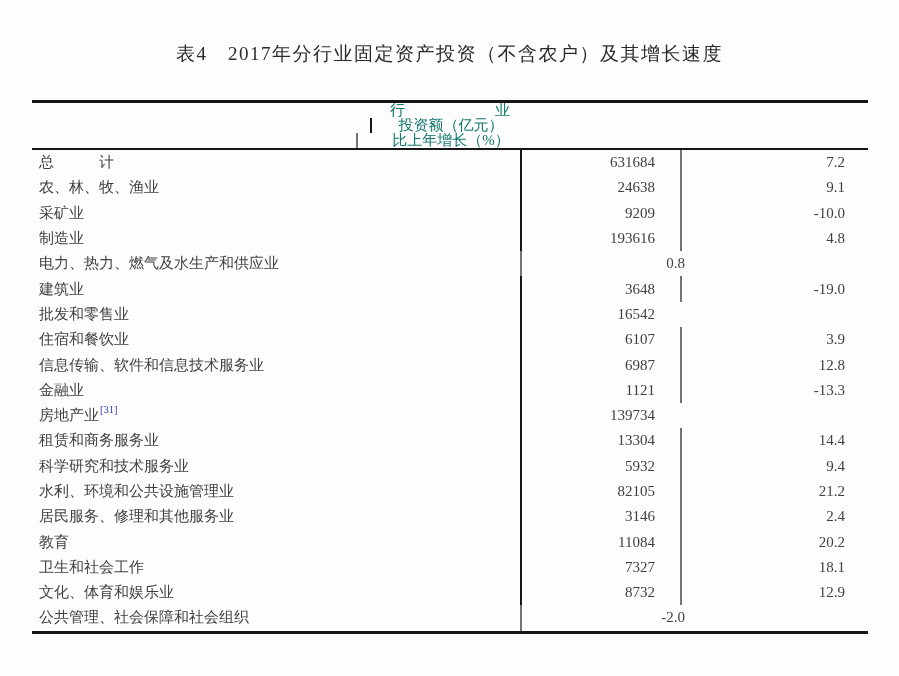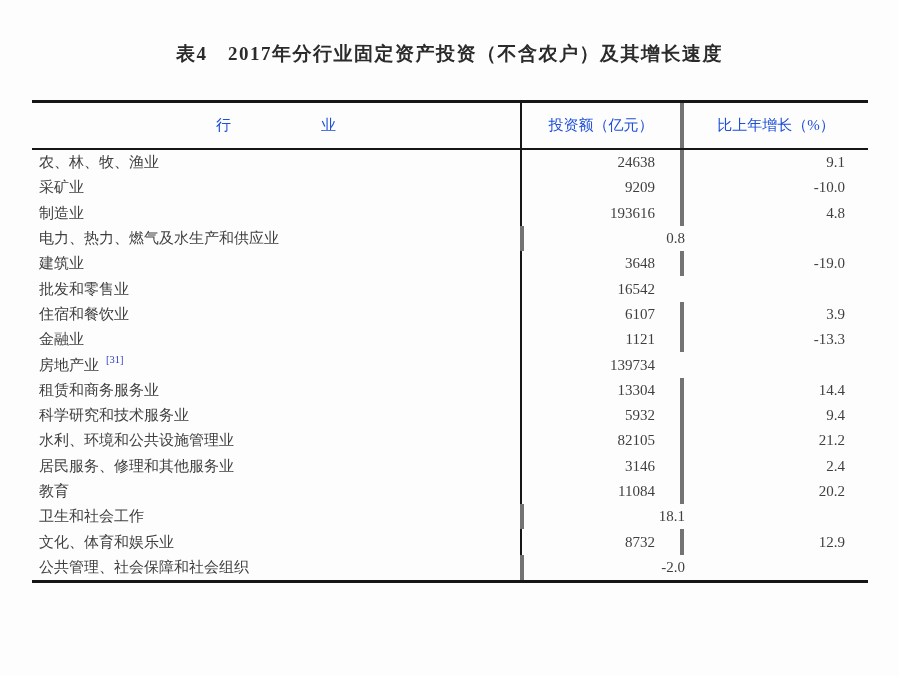--- a/index.html
+++ b/index.html
@@ -12,21 +12,21 @@
     color: #3f3f3f;
     overflow: hidden;
   }
   .doc-title {
     position: absolute;
     top: 41px;
     left: 0;
     width: 100%;
     text-align: center;
     font-size: 19px;
-    font-weight: bold;
+    font-weight: normal;
     letter-spacing: 1.5px;
     color: #2b2b2b;
     white-space: nowrap;
   }
   .stat-table {
     position: absolute;
     left: 32px;
     top: 100px;
     width: 836px;
     box-sizing: border-box;
@@ -35,61 +35,69 @@
   }
   .trow {
     display: flex;
     align-items: center;
     height: 25.3px;
     font-size: 15px;
   }
   .thead {
     height: 45px;
     border-bottom: 2px solid #161616;
-    color: #1d4ed8;
+    color: #0f766e;
+    flex-direction: column;
   }
   .cell {
     box-sizing: border-box;
     height: 100%;
     display: flex;
     align-items: center;
     white-space: nowrap;
     overflow: hidden;
   }
   .c-industry { width: 488px; padding-left: 7px; }
   .c-invest   { width: 160px; border-left: 2px solid #161616; justify-content: flex-end; padding-right: 25px; text-align: center; }
-  .c-growth   { width: 188px; border-left: 4px solid #737373; justify-content: flex-end; padding-right: 23px; }
+  .c-growth   { width: 188px; border-left: 2px solid #737373; justify-content: flex-end; padding-right: 23px; }
   .thead .c-industry { justify-content: center; padding-left: 0; }
   .thead .c-invest,
   .thead .c-growth   { justify-content: center; padding-right: 0; }
   .sup-ref {
     font-size: 10.5px;
     color: #3340bf;
     position: relative;
     top: -6px;
-    margin-left: 7px;
+    margin-left: 1px;
     cursor: pointer;
   }
 </style>
 </head>
 <body>
 
 <div class="page">
 
   <div class="doc-title">表4　2017年分行业固定资产投资（不含农户）及其增长速度</div>
 
   <div class="stat-table">
 
     <div class="trow thead">
       <div class="cell c-industry">行　　　　　　业</div>
       <div class="cell c-invest">投资额（亿元）</div>
       <div class="cell c-growth">比上年增长（%）</div>
     </div>
 
     <div id="table-body">
+  <div class="trow">
+    <div class="cell c-industry">
+      <span>总　　　计</span>
+    </div>
+    <div class="cell c-invest">631684</div>
+    <div class="cell c-growth">7.2</div>
+  </div>
 
   <div class="trow">
     <div class="cell c-industry">
       <span>农、林、牧、渔业</span>
     </div>
     <div class="cell c-invest">24638</div>
     <div class="cell c-growth">9.1</div>
   </div>
 
   <div class="trow">
@@ -132,20 +140,27 @@
 
 
   <div class="trow">
     <div class="cell c-industry">
       <span>住宿和餐饮业</span>
     </div>
     <div class="cell c-invest">6107</div>
     <div class="cell c-growth">3.9</div>
   </div>
 
+  <div class="trow">
+    <div class="cell c-industry">
+      <span>信息传输、软件和信息技术服务业</span>
+    </div>
+    <div class="cell c-invest">6987</div>
+    <div class="cell c-growth">12.8</div>
+  </div>
 
   <div class="trow">
     <div class="cell c-industry">
       <span>金融业</span>
     </div>
     <div class="cell c-invest">1121</div>
     <div class="cell c-growth">-13.3</div>
   </div>
 
   <div class="trow">
@@ -193,20 +208,21 @@
       <span>教育</span>
     </div>
     <div class="cell c-invest">11084</div>
     <div class="cell c-growth">20.2</div>
   </div>
 
   <div class="trow">
     <div class="cell c-industry">
       <span>卫生和社会工作</span>
     </div>
+    <div class="cell c-invest">7327</div>
     <div class="cell c-growth">18.1</div>
   </div>
 
   <div class="trow">
     <div class="cell c-industry">
       <span>文化、体育和娱乐业</span>
     </div>
     <div class="cell c-invest">8732</div>
     <div class="cell c-growth">12.9</div>
   </div>

